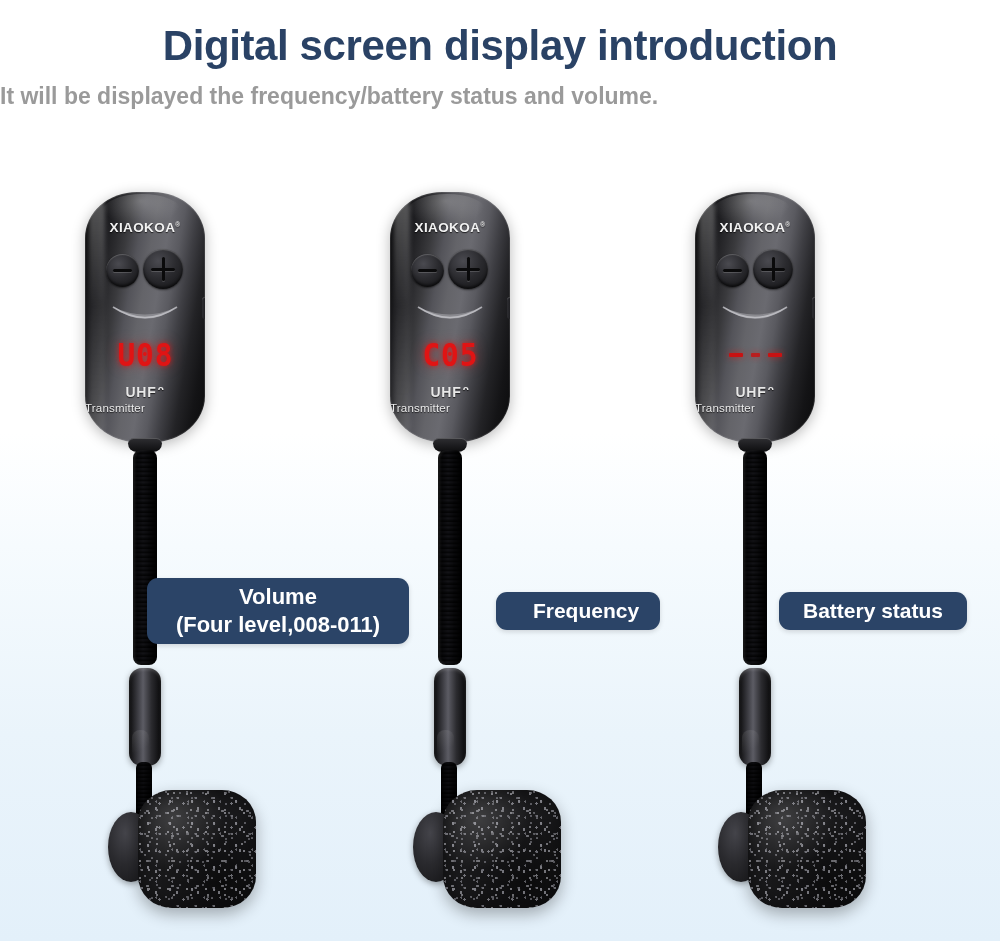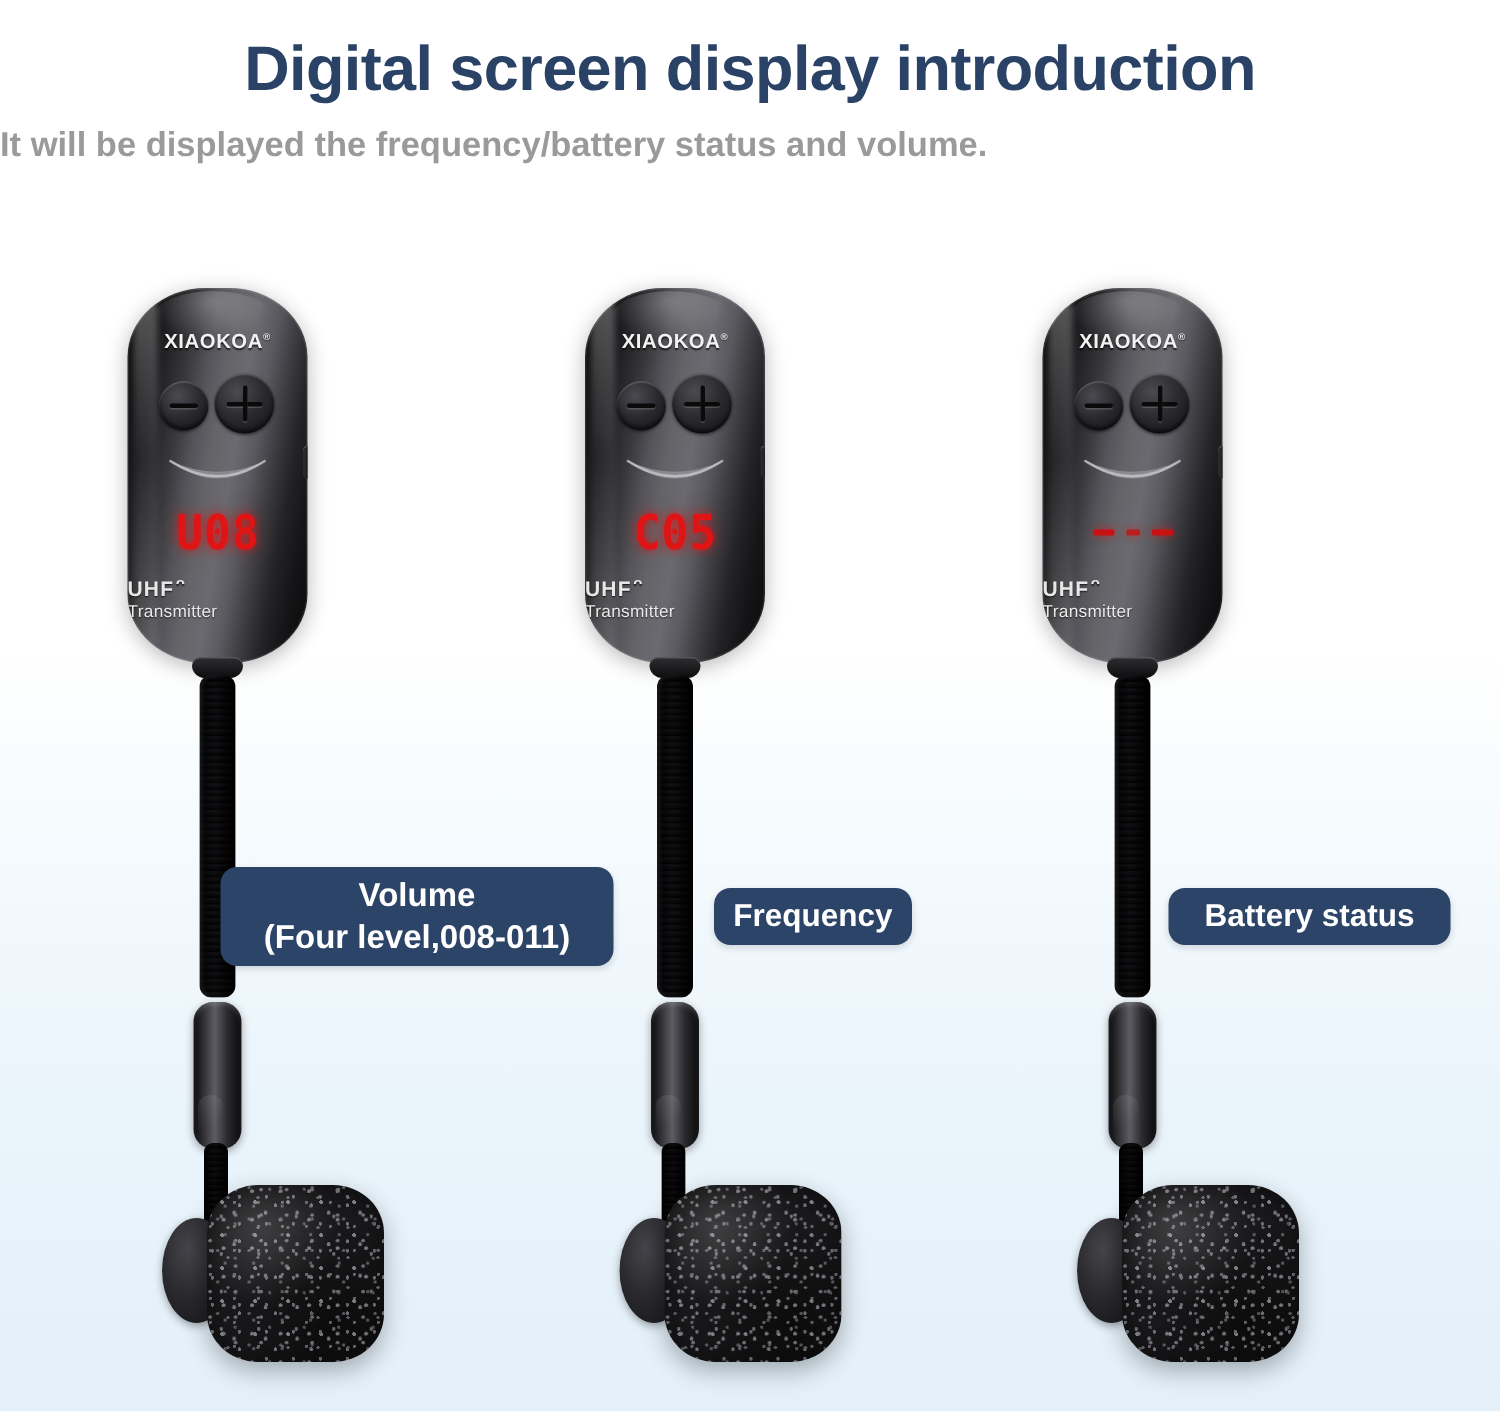--- a/index.html
+++ b/index.html
@@ -115,21 +115,21 @@
     transform:scaleX(.92);
   }
   .led-dashes{display:flex;align-items:center;gap:8px;height:42px;}
   .dash{
     width:14px;height:4px;border-radius:1px;background:#c81212;
     box-shadow:0 0 6px rgba(224,20,20,.7);
   }
   .dash.mid{width:9px;opacity:.85;}
 
   .uhf{
-    position:absolute;left:0;top:192px;width:120px;
+    position:absolute;left:0;top:192px;width:120px;text-align:center;
     color:#e8e8e8;font-size:14px;font-weight:bold;letter-spacing:.8px;
     text-shadow:0 1px 1px rgba(0,0,0,.7);
   }
   .uhf .wave{font-size:10px;vertical-align:top;margin-left:1px;}
   .tx{
     position:absolute;left:0;top:210px;width:120px;
     color:#eaeaea;font-size:11.5px;font-weight:normal;letter-spacing:.2px;
     text-shadow:0 1px 1px rgba(0,0,0,.7);
   }
 
@@ -215,21 +215,21 @@
     color:#ffffff;
     border-radius:11px;
     text-align:center;
     font-weight:bold;
     box-shadow:0 2px 5px rgba(0,0,0,.14);
     display:flex;flex-direction:column;align-items:center;justify-content:center;
   }
   .callout .l1{font-size:22px;line-height:28px;}
   .callout .l2{font-size:22px;line-height:28px;}
   .c-volume{left:147px;top:578px;width:262px;height:66px;}
-  .c-frequency{left:476px;top:592px;width:132px;height:38px;}
+  .c-frequency{left:496px;top:592px;width:148px;height:38px;padding-left:16px;}
   .c-battery{left:779px;top:592px;width:188px;height:38px;}
   .c-frequency .l1,.c-battery .l1{font-size:21px;line-height:26px;}
 </style>
 </head>
 <body>
 
 <div class="page">
 
   <div class="header">
     <div class="title">Digital screen display introduction</div>

